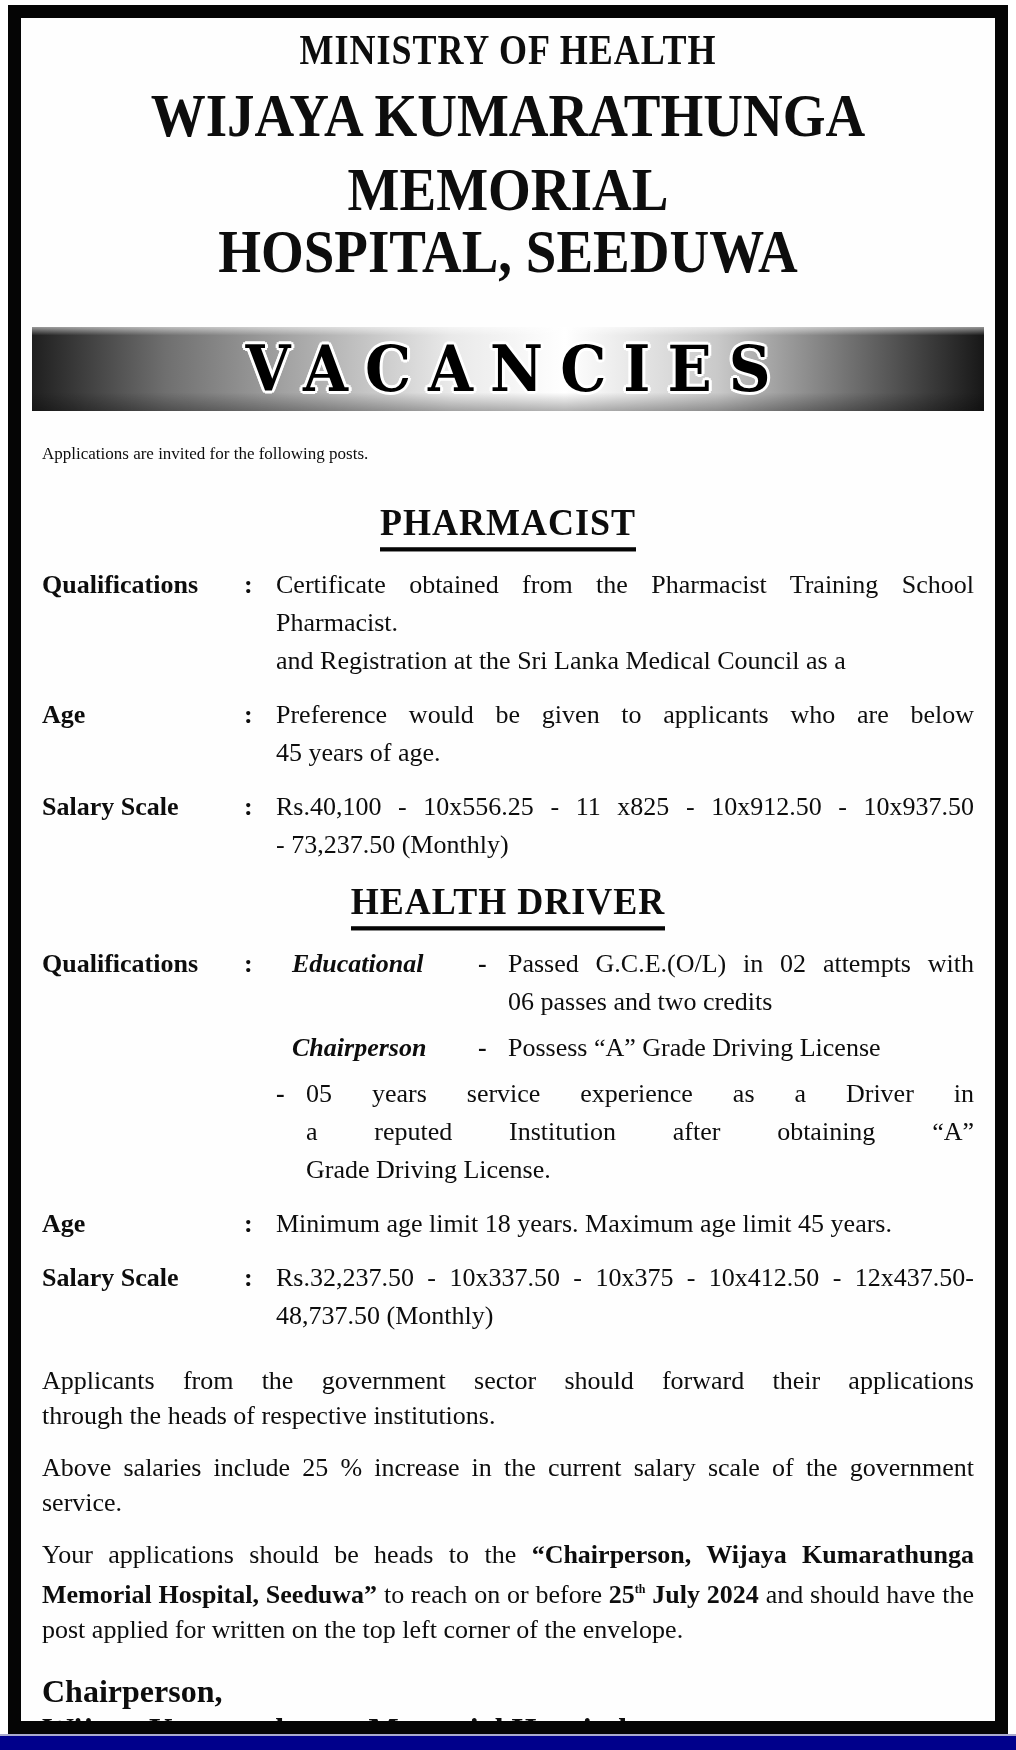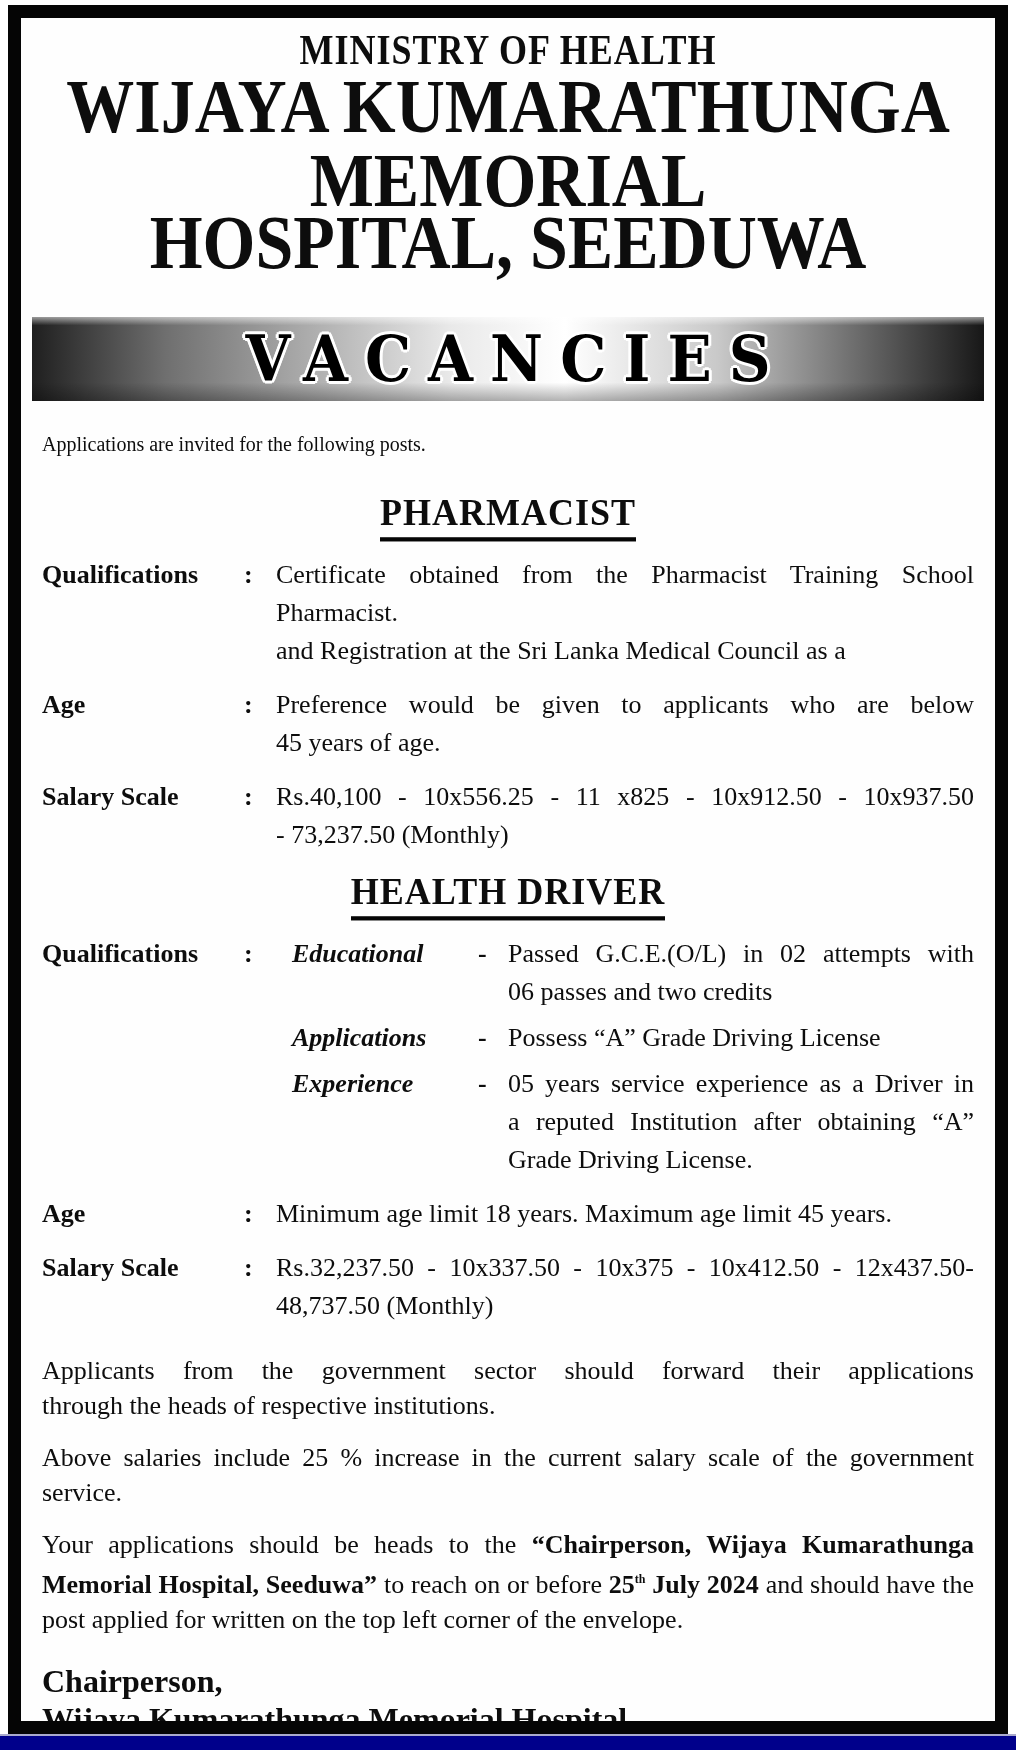--- a/index.html
+++ b/index.html
@@ -14,41 +14,41 @@
   .frame {
     position:absolute; left:8px; top:5px; right:8px; bottom:16px;
     border:13px solid #050505;
     background:#fefefe;
     overflow:hidden;
   }
   .content { padding:0 21px; }
   .center { text-align:center; }
   .ministry { margin-top:11px; font-size:36px; font-weight:bold; letter-spacing:1px; }
   .stretch { display:inline-block; transform:scaleY(1.18); }
-  .hospital { margin-top:6px; font-size:68px; font-weight:bold; line-height:66px; letter-spacing:0px; }
+  .hospital { margin-top:16px; font-size:55px; font-weight:bold; line-height:66px; letter-spacing:0px; }
   .hospital .stretch { transform:scaleY(1.12); }
 
   .banner {
     margin:42px -10px 0; height:84px;
     display:flex; align-items:center; justify-content:center;
     background:
       linear-gradient(180deg, rgba(255,255,255,.55) 0, rgba(255,255,255,0) 10%, rgba(255,255,255,0) 78%, rgba(0,0,0,.30) 100%),
       linear-gradient(90deg, #1f1f1f 0%, #6f6f6f 14%, #e9e9e9 44%, #ffffff 56%, #c9c9c9 72%, #4a4a4a 92%, #171717 100%);
   }
   .banner-text {
     font-family:"DejaVu Serif", serif; font-weight:bold;
     font-size:58px; letter-spacing:17px; padding-left:17px;
     color:#000;
     transform:scaleY(1.10);
     text-shadow:
       -3px 0 #fff, 3px 0 #fff, 0 -3px #fff, 0 3px #fff,
       -2px -2px #fff, 2px -2px #fff, -2px 2px #fff, 2px 2px #fff;
   }
 
-  .intro { margin-top:24px; font-size:20px; line-height:38px; }
+  .intro { margin-top:24px; font-size:17px; line-height:38px; }
 
   .post-title { margin-top:28px; font-size:36px; font-weight:bold; letter-spacing:1px;text-align:center; }
   .post-title .u {
     display:inline-block; border-bottom:4px solid #050505; padding-bottom:3px;
     transform:scaleY(1.06);
   }
   .post-title.hd { margin-top:16px; }
 
   .row { display:flex; margin-top:16px; font-size:26px; line-height:38px; }
   .row .lbl  { flex:0 0 202px; font-weight:bold; }
@@ -142,29 +142,28 @@
         <div class="subrow">
           <div class="sub">Educational</div>
           <div class="dash">-</div>
           <div class="desc just">
               <div class="tline">Passed G.C.E.(O/L) in 02 attempts with</div>
               <div class="tline">06 passes and two credits</div>
             </div>
         </div>
 
         <div class="subrow">
-          <div class="sub">Applications</div>
+          <div class="sub">Chairperson</div>
           <div class="dash">-</div>
           <div class="desc just">
               <div class="tline">Possess “A” Grade Driving License</div>
             </div>
         </div>
 
         <div class="subrow">
-          <div class="sub">Experience</div>
           <div class="dash">-</div>
           <div class="desc just">
               <div class="tline">05 years service experience as a Driver in</div>
               <div class="tline">a reputed Institution after obtaining “A”</div>
               <div class="tline">Grade Driving License.</div>
             </div>
         </div>
 
       </div>
     </div>

